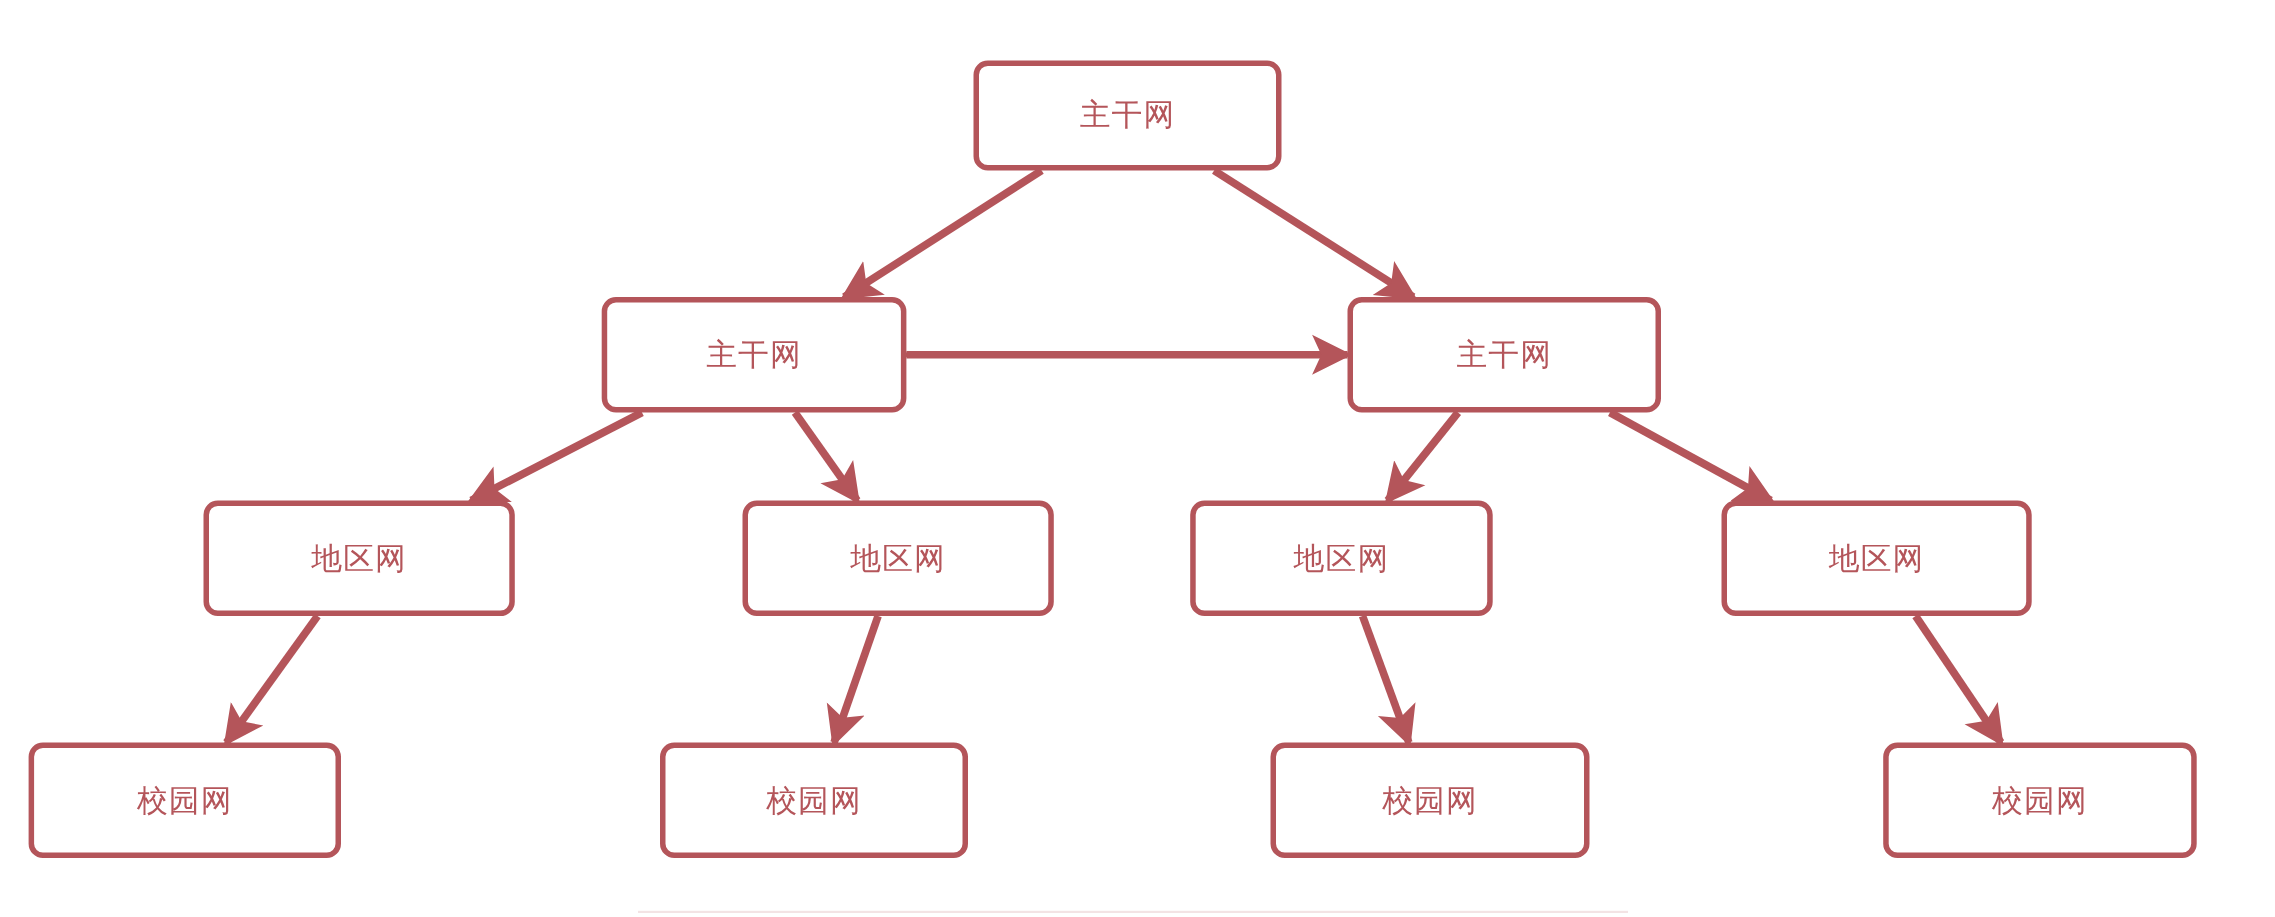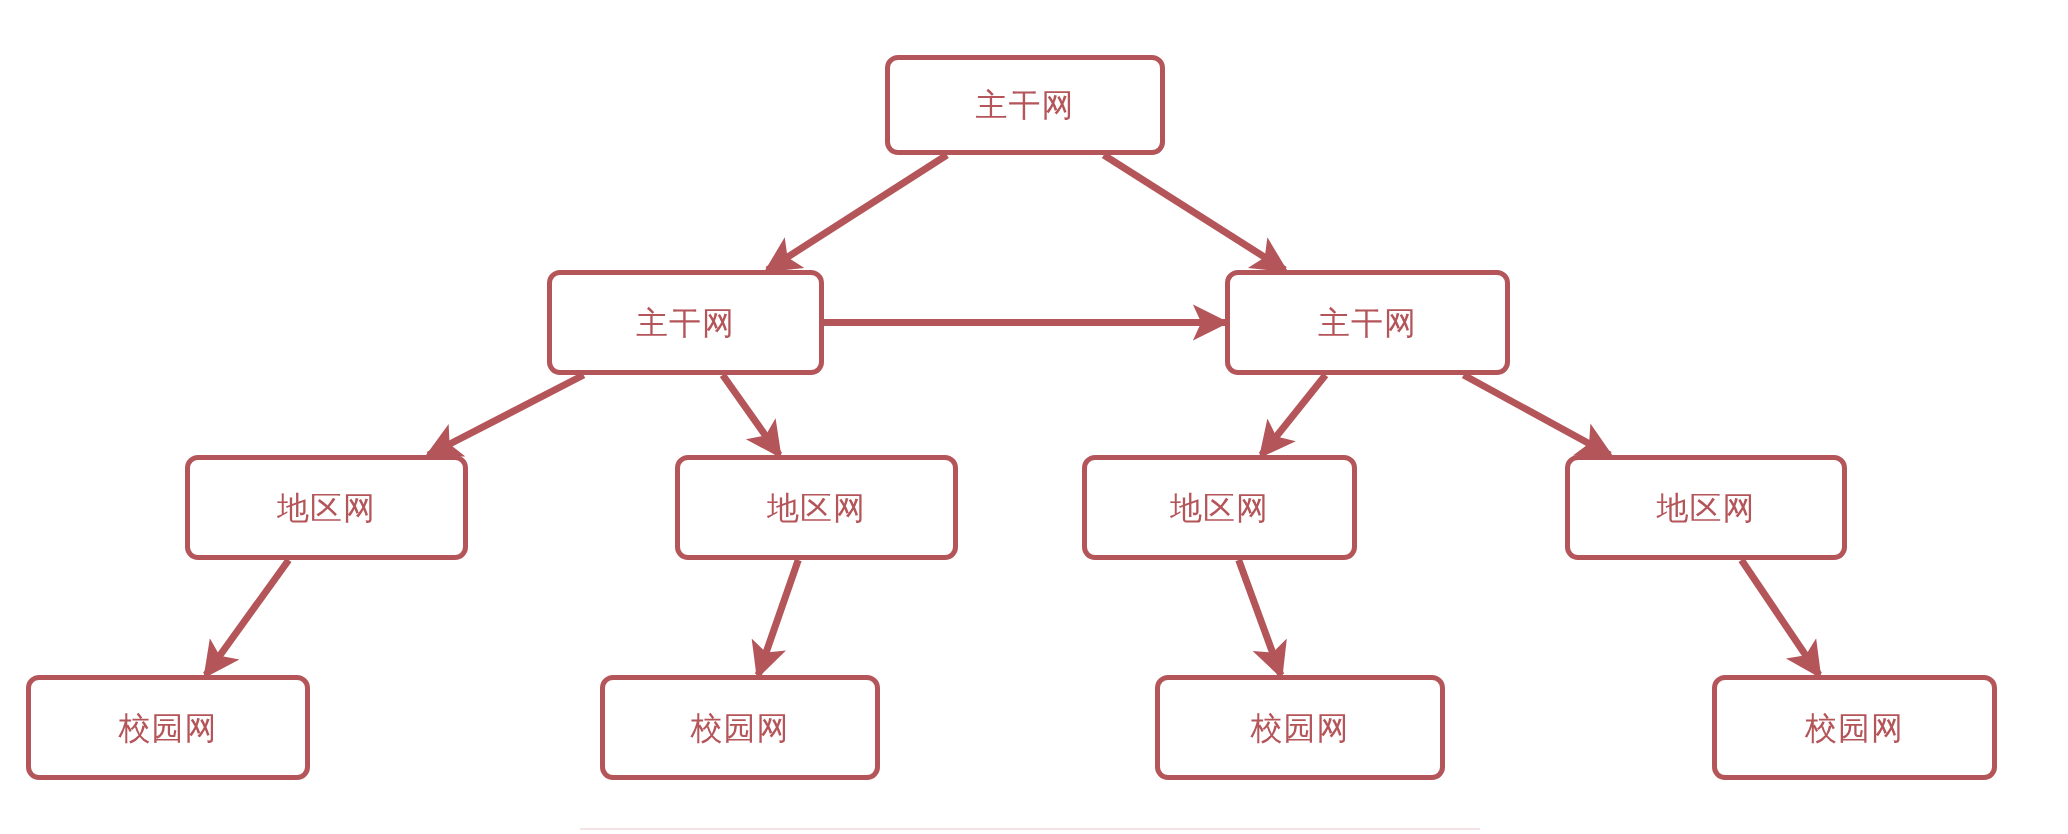--- a/index.html
+++ b/index.html
@@ -35,21 +35,21 @@
     border-radius: 13px;
     color: #b4555a;
     font-size: 40px;
     line-height: 1;
     letter-spacing: 1px;
     white-space: nowrap;
     z-index: 2;
   }
   .node-label {
     color: #b4555a;
-    font-size: 32px;
+    font-size: 28px;
     letter-spacing: 1px;
   }
   .page-edge {
     position: absolute;
     left: 580px;
     top: 828px;
     width: 900px;
     height: 2px;
     background: #f3e3e4;
     z-index: 1;

